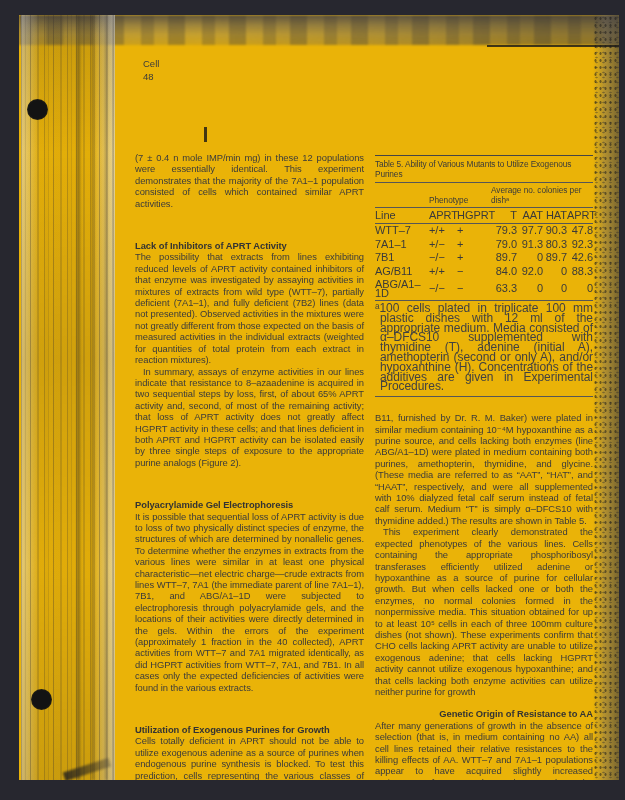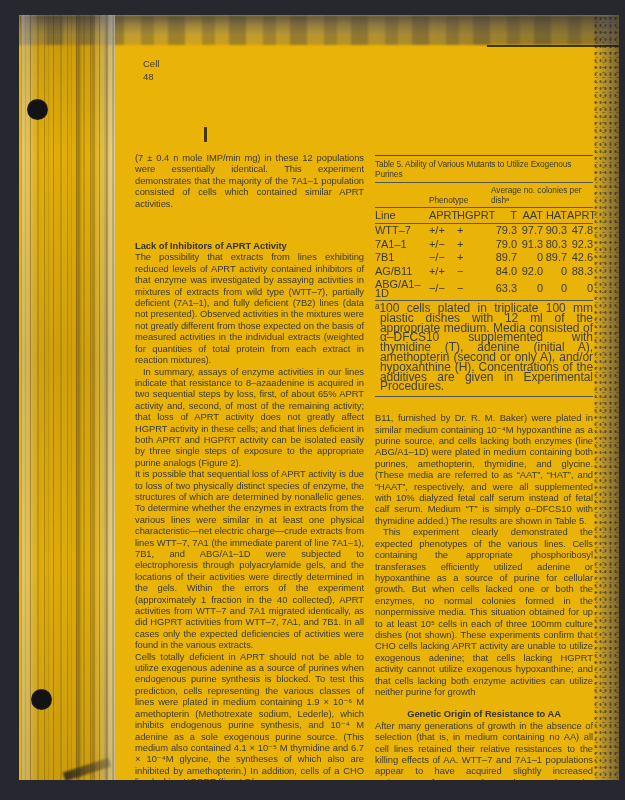--- a/index.html
+++ b/index.html
@@ -63,21 +63,21 @@
   .hole-bottom { left:12px; top:674px; }
   .tick-mark { position:absolute; left:185px; top:112px; width:3px; height:15px; background:rgba(25,23,21,0.8); filter:blur(0.5px); }
   
   .header { position:absolute; left:124px; top:42px; font-size:9.5px; line-height:13px; color:#3b3b3b; }
   .col { position:absolute; color:#3b3b3b; font-size:9.4px; line-height:11.4px; text-align:justify; letter-spacing:-0.05px; }
   .col.left  { left:116px; top:137px; width:229px; }
   .col.right { left:356px; top:140px; width:218px; }
   .para { margin:0; }
   .para.indent { text-indent:8px; }
   .subhead { font-size:9.4px; line-height:11.4px; font-weight:bold; color:#333; text-align:left;margin-top:31px; }
-  .mainhead { font-size:9.4px; line-height:11.4px; font-weight:bold; color:#333; margin-top:11px; text-align:center; }
+  .mainhead { font-size:9.4px; line-height:11.4px; font-weight:bold; color:#333; margin-top:11px; text-align:right; }
   
   .table5 { width:218px; color:#3a3a3a; text-align:left; }
   .rule { border-top:1px solid #565656; height:0; }
   .rule.dark { border-top-color:#454545; }
   .t-title { font-size:8.3px; line-height:10px; padding:3px 0 3px; letter-spacing:-0.1px; }
   .t-group { display:grid; grid-template-columns:54px 62px 102px; padding:3px 0 2px; font-size:8.3px; line-height:9.6px; }
   .t-group .g-pheno { align-self:end; }
   .t-row { display:grid; grid-template-columns:54px 28px 36px 24px 26px 24px 26px; font-size:11px; line-height:9px; align-items:center; padding:2px 0; }
   .t-row.head { padding:3px 0; }
   .t-row .num { text-align:right; }
@@ -107,21 +107,23 @@
     <div class="header">
       <div>Cell</div>
       <div>48</div>
     </div>
 
     <div class="col left">
       <p class="para">(7 ± 0.4 n mole IMP/min mg) in these 12 populations were essentially identical. This experiment demonstrates that the majority of the 7A1–1 population consisted of cells which contained similar APRT activities.</p>
       <h3 class="subhead">Lack of Inhibitors of APRT Activity</h3>
       <p class="para">The possibility that extracts from lines exhibiting reduced levels of APRT activity contained inhibitors of that enzyme was investigated by assaying activities in mixtures of extracts from wild type (WTT–7), partially deficient (7A1–1), and fully deficient (7B2) lines (data not presented). Observed activities in the mixtures were not greatly different from those expected on the basis of measured activities in the individual extracts (weighted for quantities of total protein from each extract in reaction mixtures).</p>
       <p class="para indent">In summary, assays of enzyme activities in our lines indicate that resistance to 8–azaadenine is acquired in two sequential steps by loss, first, of about 65% APRT activity and, second, of most of the remaining activity; that loss of APRT activity does not greatly affect HGPRT activity in these cells; and that lines deficient in both APRT and HGPRT activity can be isolated easily by three single steps of exposure to the appropriate purine analogs (Figure 2).</p>
+      <h3 class="subhead">Polyacrylamide Gel Electrophoresis</h3>
       <p class="para">It is possible that sequential loss of APRT activity is due to loss of two physically distinct species of enzyme, the structures of which are determined by nonallelic genes. To determine whether the enzymes in extracts from the various lines were similar in at least one physical characteristic—net electric charge—crude extracts from lines WTT–7, 7A1 (the immediate parent of line 7A1–1), 7B1, and ABG/A1–1D were subjected to electrophoresis through polyacrylamide gels, and the locations of their activities were directly determined in the gels. Within the errors of the experiment (approximately 1 fraction in the 40 collected), APRT activities from WTT–7 and 7A1 migrated identically, as did HGPRT activities from WTT–7, 7A1, and 7B1. In all cases only the expected deficiencies of activities were found in the various extracts.</p>
+      <h3 class="subhead">Utilization of Exogenous Purines for Growth</h3>
       <p class="para">Cells totally deficient in APRT should not be able to utilize exogenous adenine as a source of purines when endogenous purine synthesis is blocked. To test this prediction, cells representing the various classes of lines were plated in medium containing 1.9 × 10⁻⁶ M amethopterin (Methotrexate sodium, Lederle), which inhibits endogenous purine synthesis, and 10⁻⁴ M adenine as a sole exogenous purine source. (This medium also contained 4.1 × 10⁻⁵ M thymidine and 6.7 × 10⁻⁴M glycine, the syntheses of which also are inhibited by amethopterin.) In addition, cells of a CHO line lacking HGPRT (line AG/</p>
     </div>
 
     <div class="col right">
       <div class="table5">
         <div class="rule dark"></div>
         <div class="t-title">Table 5. Ability of Various Mutants to Utilize Exogenous Purines</div>
         <div class="rule"></div>
         <div class="t-group">
           <div class="g-line"></div>

